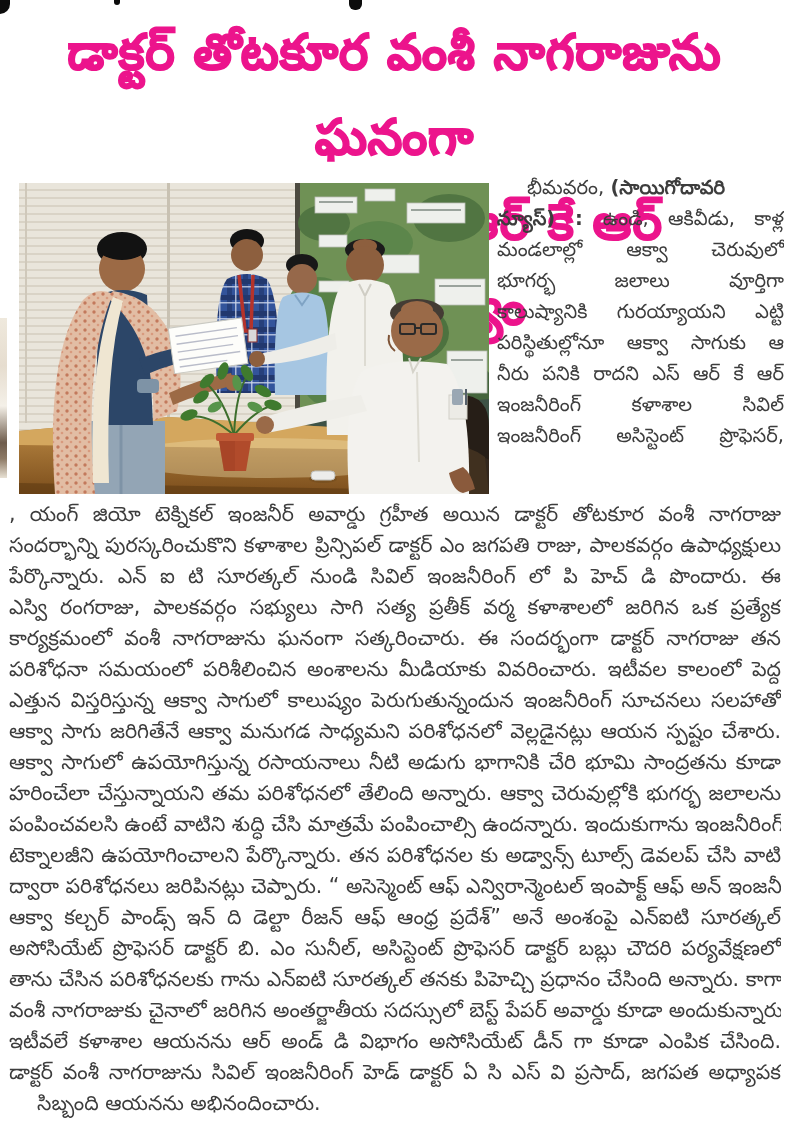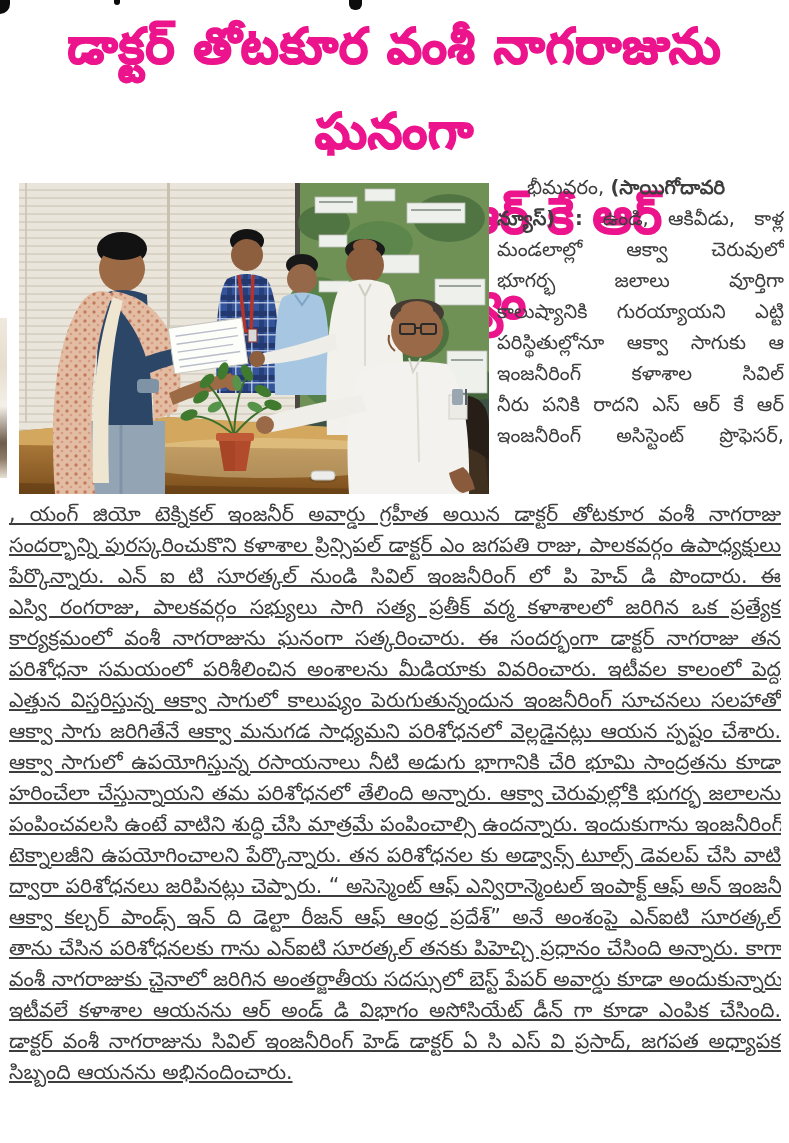--- a/index.html
+++ b/index.html
@@ -10,21 +10,21 @@
   #page{
     position:relative;
     width:789px;height:1143px;
     background:#ffffff;
     overflow:hidden;
     font-family:"DejaVu Sans","Liberation Sans",sans-serif;
     color:var(--body-text);
   }
   
   .headline{
-    position:absolute;left:0;top:4px;width:789px;
+    position:absolute;left:0;top:10px;width:789px;
     text-align:center;
     color:var(--headline-pink);
     font-weight:800;
   }
   .headline .hl{
     display:block;
     font-size:49px;
     line-height:85px;
     letter-spacing:1px;
     -webkit-text-stroke:1.5px var(--headline-pink);
@@ -58,23 +58,23 @@
   .indent{display:inline-block;width:30px;}
   .b{font-weight:700;}
   
   .article{
     position:absolute;left:9px;top:499px;width:772px;
     font-size:20.5px;line-height:31px;
     color:var(--body-text);
   }
   .article .ln{
     height:31px;overflow:hidden;white-space:nowrap;
-    text-align:justify;text-align-last:justify;text-decoration:underline;
-  }
-  .article .ln.last{text-align-last:left;}
+    text-align:justify;text-align-last:justify;
+  }
+  .article .ln.last{text-align-last:left;margin-left:28px;}
 </style>
 </head>
 <body>
 
 <div id="page">
 
   <div class="artifact a1"></div>
   <div class="artifact a2"></div>
   <div class="artifact a3"></div>
 
@@ -284,40 +284,41 @@
     </svg>
   </div>
 
   <div class="side-col">
     <div class="ln first"><span class="indent"></span><span>భీమవరం, </span><span class="b">(సాయిగోదావరి</span></div>
     <div class="ln"><span class="b">న్యూస్) : </span><span>ఉండి, ఆకివీడు, కాళ్ల</span></div>
     <div class="ln">మండలాల్లో  ఆక్వా చెరువులో</div>
     <div class="ln">భూగర్భ  జలాలు  వూర్తిగా</div>
     <div class="ln">కాలుష్యానికి గురయ్యాయని ఎట్టి</div>
     <div class="ln">పరిస్థితుల్లోనూ ఆక్వా సాగుకు ఆ</div>
+    <div class="ln">నీరు  పనికి రాదని ఎస్ ఆర్ కే ఆర్</div>
     <div class="ln">ఇంజనీరింగ్  కళాశాల  సివిల్</div>
-    <div class="ln">నీరు  పనికి రాదని ఎస్ ఆర్ కే ఆర్</div>
     <div class="ln">ఇంజనీరింగ్ అసిస్టెంట్ ప్రొఫెసర్,</div>
   </div>
 
   <div class="article">
     <div class="ln">, యంగ్ జియో టెక్నికల్ ఇంజనీర్ అవార్డు గ్రహీత అయిన  డాక్టర్ తోటకూర వంశీ నాగరాజు</div>
     <div class="ln">సందర్భాన్ని పురస్కరించుకొని కళాశాల ప్రిన్సిపల్ డాక్టర్ ఎం జగపతి రాజు, పాలకవర్గం ఉపాధ్యక్షులు</div>
     <div class="ln">పేర్కొన్నారు. ఎన్ ఐ టి సూరత్కల్ నుండి సివిల్ ఇంజనీరింగ్ లో   పి హెచ్ డి  పొందారు. ఈ</div>
     <div class="ln">ఎస్వి రంగరాజు, పాలకవర్గం సభ్యులు సాగి సత్య ప్రతీక్ వర్మ కళాశాలలో జరిగిన  ఒక ప్రత్యేక</div>
     <div class="ln">కార్యక్రమంలో వంశీ నాగరాజును ఘనంగా సత్కరించారు.  ఈ సందర్భంగా డాక్టర్ నాగరాజు తన</div>
     <div class="ln">పరిశోధనా సమయంలో పరిశీలించిన అంశాలను మీడియాకు వివరించారు. ఇటీవల కాలంలో  పెద్ద</div>
     <div class="ln">ఎత్తున  విస్తరిస్తున్న ఆక్వా సాగులో  కాలుష్యం  పెరుగుతున్నందున ఇంజనీరింగ్  సూచనలు సలహాతో</div>
     <div class="ln">ఆక్వా సాగు జరిగితేనే ఆక్వా మనుగడ  సాధ్యమని  పరిశోధనలో వెల్లడైనట్లు ఆయన స్పష్టం చేశారు.</div>
     <div class="ln">ఆక్వా సాగులో  ఉపయోగిస్తున్న రసాయనాలు నీటి అడుగు భాగానికి చేరి భూమి సాంద్రతను కూడా</div>
     <div class="ln">హరించేలా చేస్తున్నాయని తమ పరిశోధనలో తేలింది అన్నారు.  ఆక్వా చెరువుల్లోకి భుగర్భ జలాలను</div>
     <div class="ln">పంపించవలసి ఉంటే వాటిని శుద్ధి చేసి మాత్రమే పంపించాల్సి ఉందన్నారు.  ఇందుకుగాను ఇంజనీరింగ్</div>
     <div class="ln">టెక్నాలజీని ఉపయోగించాలని పేర్కొన్నారు.  తన పరిశోధనల కు  అడ్వాన్స్ టూల్స్  డెవలప్ చేసి వాటి</div>
     <div class="ln">ద్వారా పరిశోధనలు జరిపినట్లు చెప్పారు. “ అసెస్మెంట్ ఆఫ్ ఎన్విరాన్మెంటల్ ఇంపాక్ట్ ఆఫ్ అన్ ఇంజనీర్డీ</div>
     <div class="ln">ఆక్వా కల్చర్ పాండ్స్   ఇన్ ది డెల్టా రీజన్ ఆఫ్ ఆంధ్ర ప్రదేశ్” అనే అంశంపై ఎన్ఐటి సూరత్కల్</div>
+    <div class="ln">అసోసియేట్ ప్రొఫెసర్ డాక్టర్ బి. ఎం సునీల్, అసిస్టెంట్  ప్రొఫెసర్ డాక్టర్ బబ్లు చౌదరి పర్యవేక్షణలో</div>
     <div class="ln">తాను చేసిన పరిశోధనలకు గాను ఎన్ఐటి సూరత్కల్ తనకు పిహెచ్చి ప్రధానం చేసింది అన్నారు. కాగా</div>
     <div class="ln">వంశీ నాగరాజుకు చైనాలో జరిగిన అంతర్జాతీయ సదస్సులో  బెస్ట్ పేపర్ అవార్డు కూడా అందుకున్నారు.</div>
     <div class="ln">ఇటీవలే  కళాశాల ఆయనను ఆర్ అండ్ డి విభాగం అసోసియేట్ డీన్ గా కూడా ఎంపిక చేసింది.</div>
     <div class="ln">డాక్టర్ వంశీ నాగరాజును సివిల్ ఇంజనీరింగ్ హెడ్ డాక్టర్ ఏ సి ఎస్ వి ప్రసాద్, జగపత అధ్యాపక</div>
     <div class="ln last">సిబ్బంది ఆయనను అభినందించారు.</div>
   </div>
 
 </div>
 
 </body></html>

